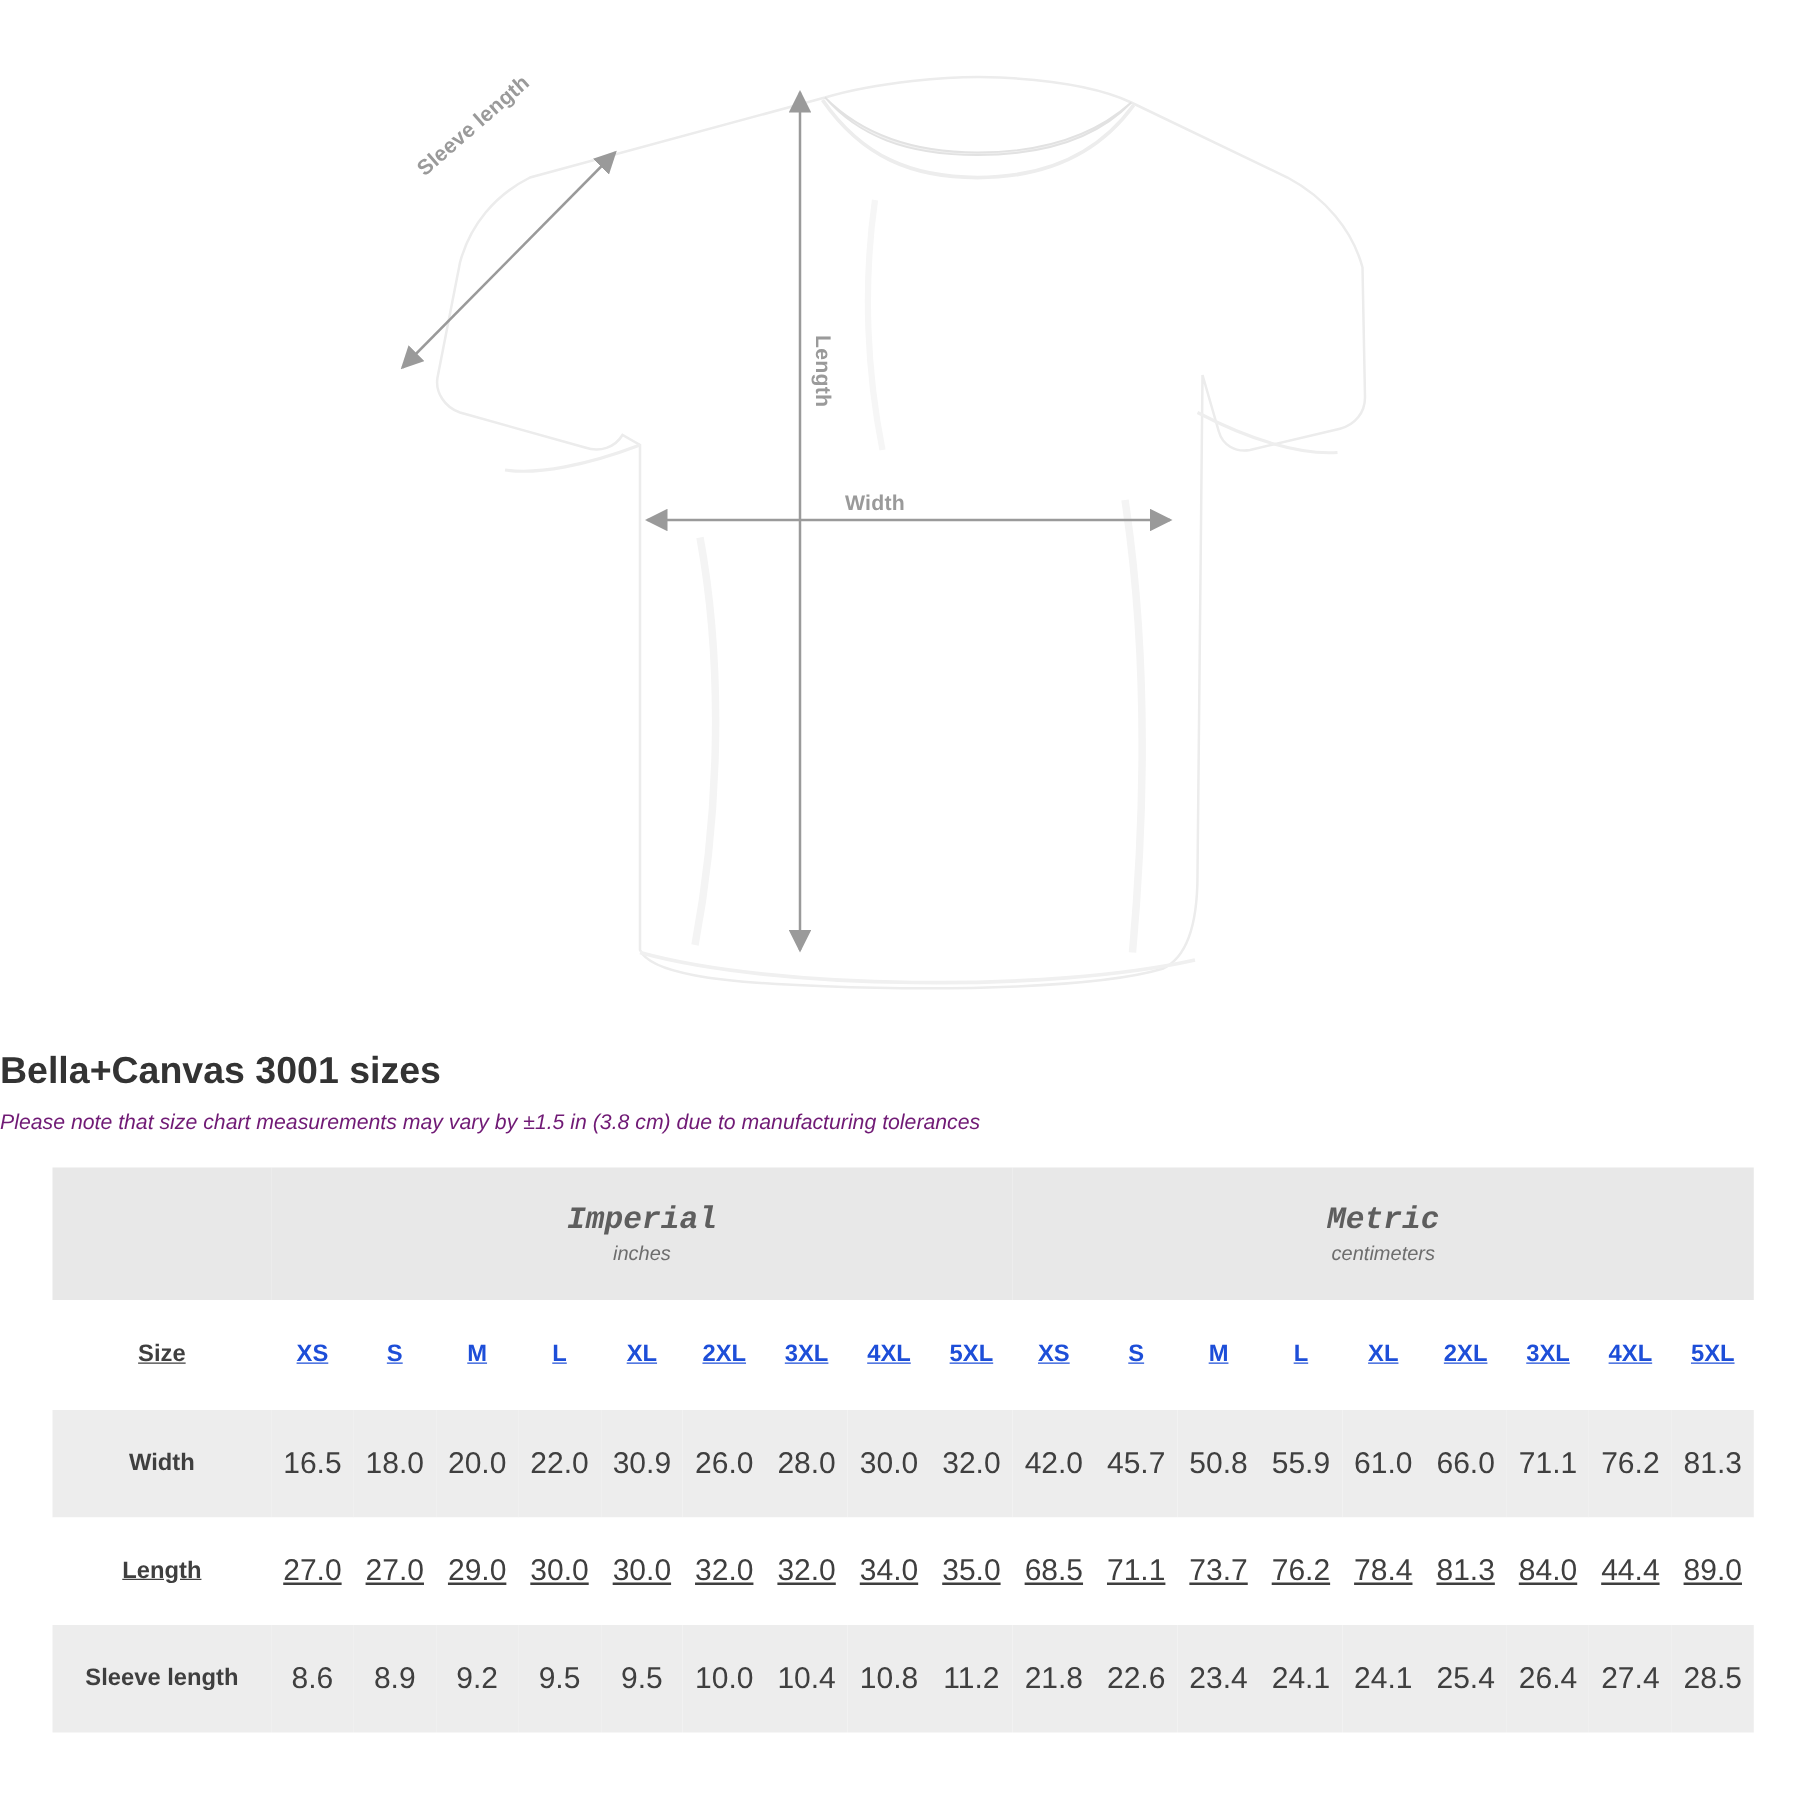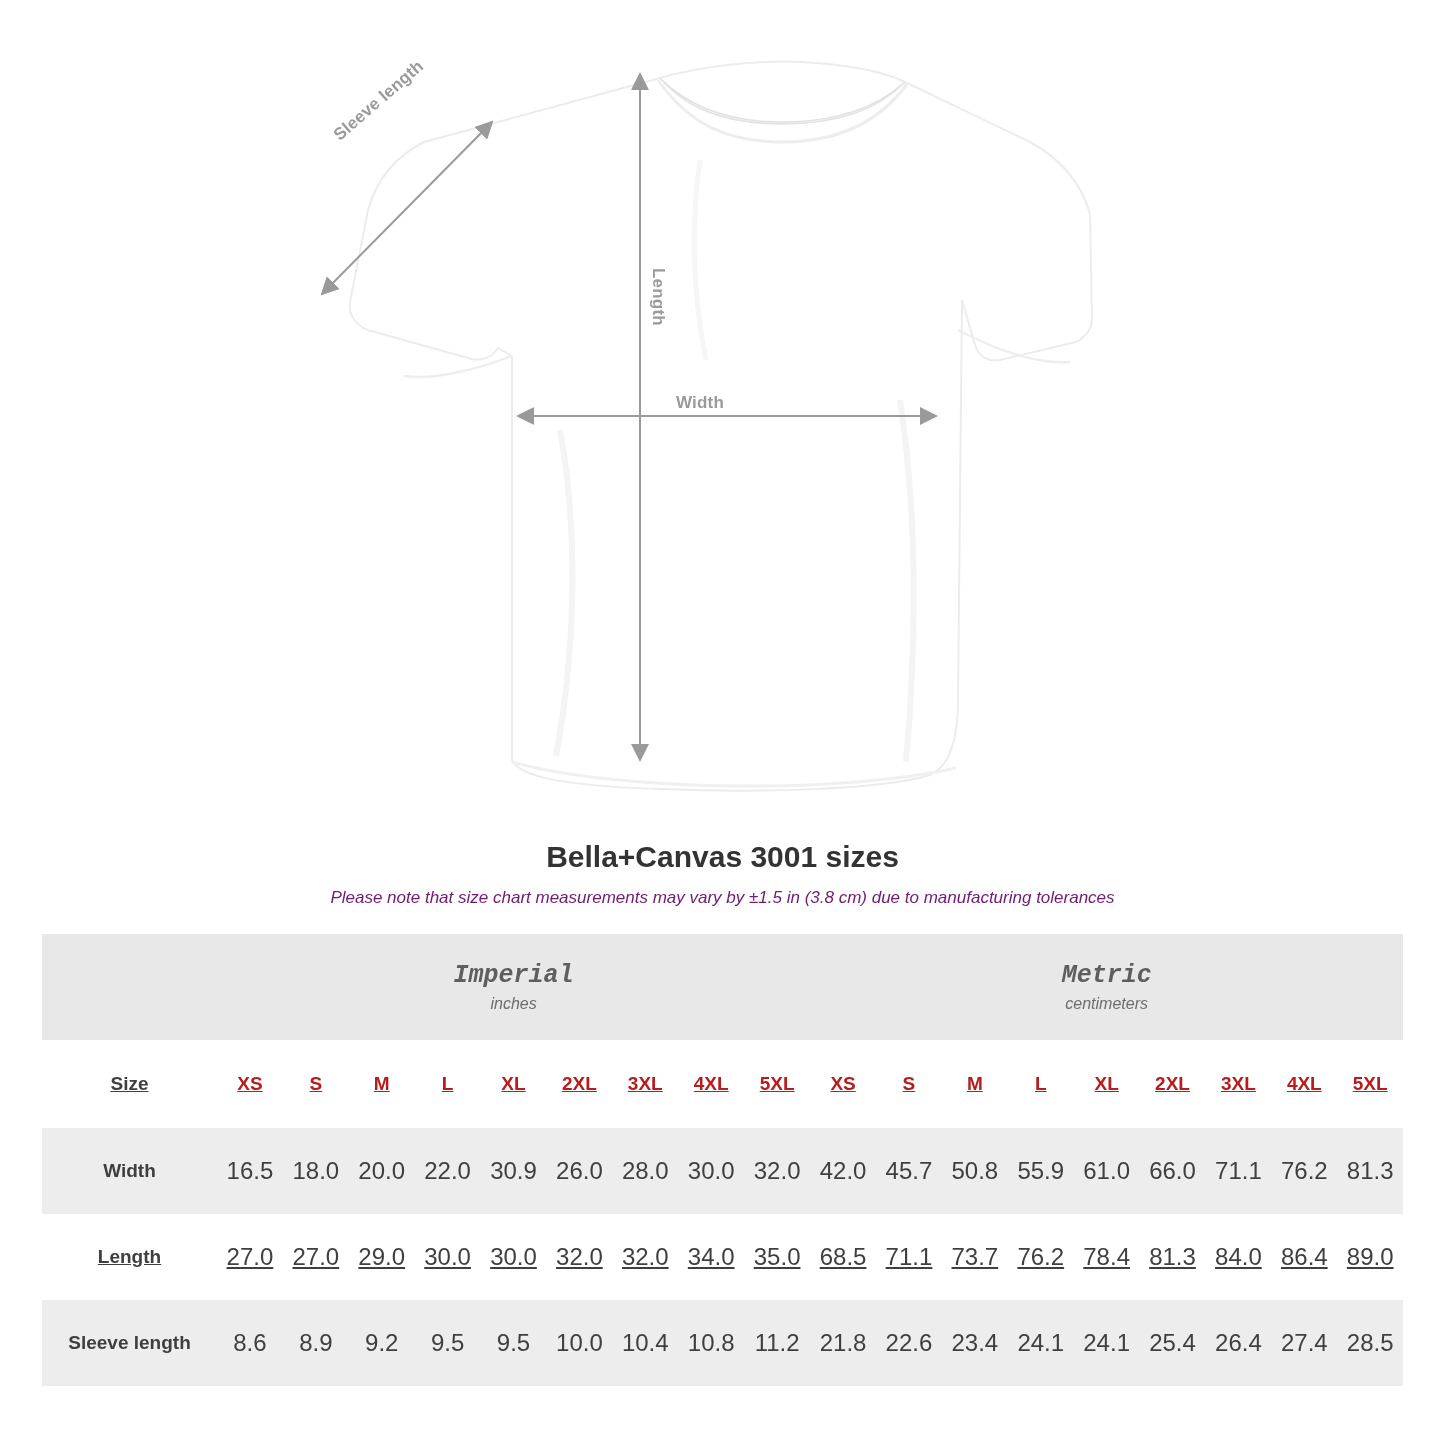--- a/index.html
+++ b/index.html
@@ -50,21 +50,21 @@
     top: 268px;
     writing-mode: vertical-rl;
   }
   .lbl-width {
     left: 676px;
     top: 393px;
   }
 
   
   .title-block {
-    text-align: center;
+    text-align: left;
     margin-top: 10px;
   }
   .chart-title {
     font-size: 30px;
     font-weight: bold;
     color: #333333;
     margin: 0 0 14px 0;
   }
   .chart-note {
     font-size: 17px;
@@ -103,21 +103,21 @@
   .unit-sub {
     font-size: 16px;
     font-style: italic;
     color: #6d6d6d;
     padding-top: 4px;
   }
   .row-head td {
     height: 86px;
     font-size: 19px;
     font-weight: bold;
-    color: #b91c1c;
+    color: #1d4ed8;
     background: #ffffff;
   }
   .row-head td.rowlabel,
   .data-row td.rowlabel {
     font-size: 19px;
     font-weight: bold;
     color: #3f3f3f;
   }
   .data-row td {
     height: 84px;
@@ -301,21 +301,21 @@
           <td>32.0</td>
           <td>34.0</td>
           <td>35.0</td>
           <td>68.5</td>
           <td>71.1</td>
           <td>73.7</td>
           <td>76.2</td>
           <td>78.4</td>
           <td>81.3</td>
           <td>84.0</td>
-          <td>86.4</td>
+          <td>44.4</td>
           <td>89.0</td>
         </tr>
 
         <tr class="data-row row-alt">
           <td class="rowlabel">Sleeve length</td>
           <td>8.6</td>
           <td>8.9</td>
           <td>9.2</td>
           <td>9.5</td>
           <td>9.5</td>

